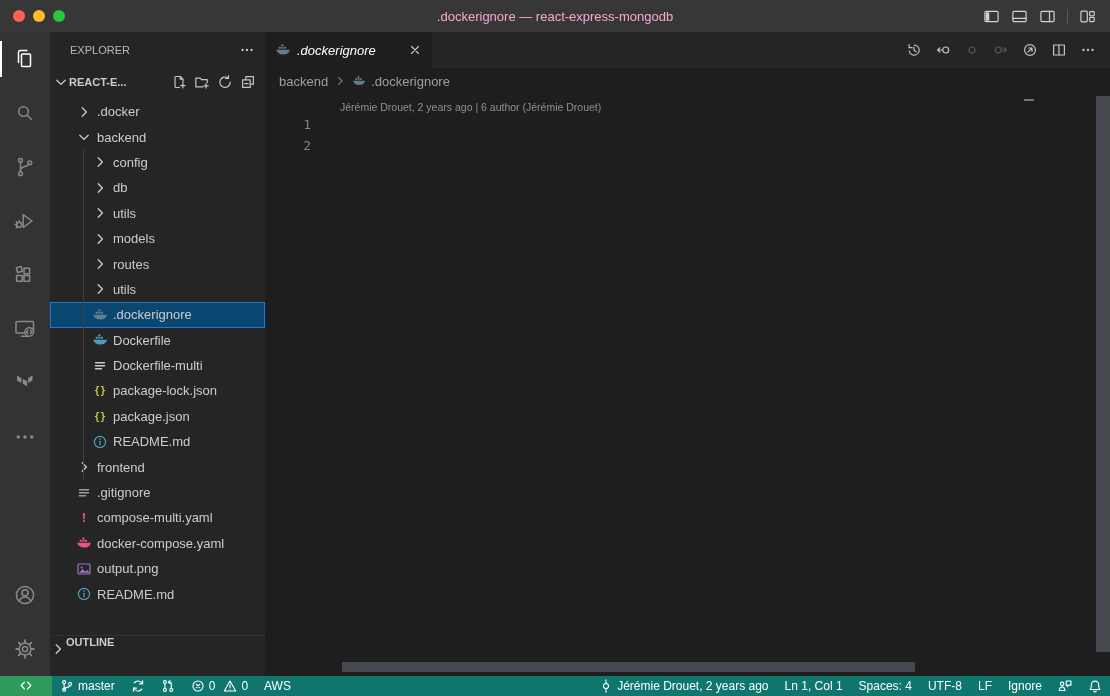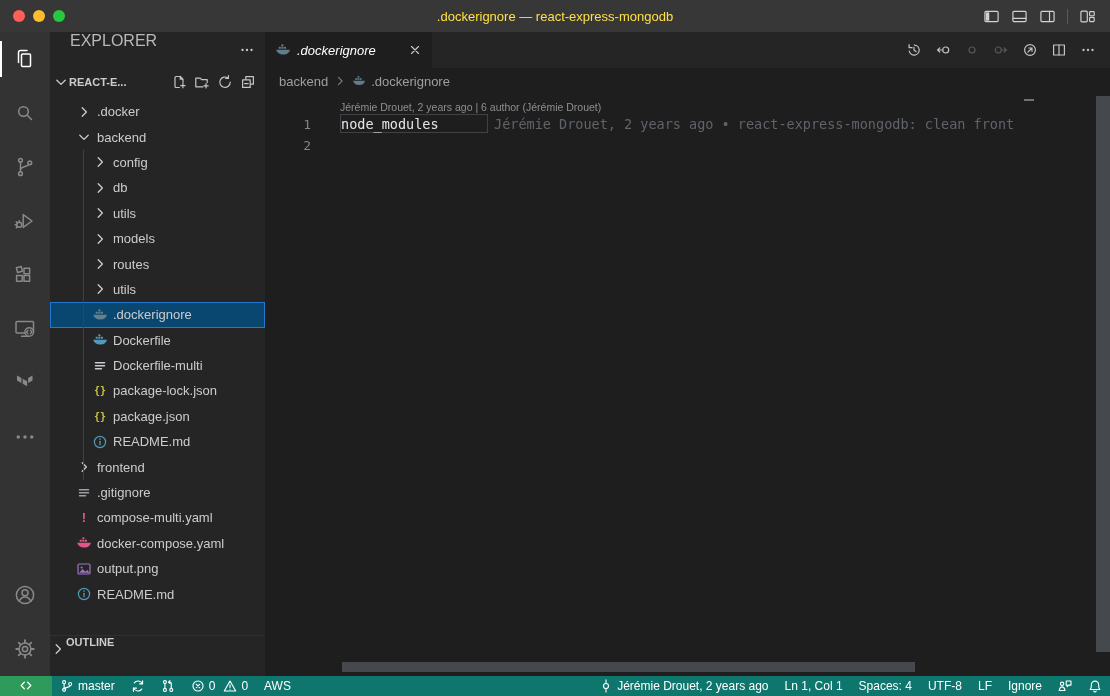--- a/index.html
+++ b/index.html
@@ -7,39 +7,39 @@
        font-family:"Liberation Sans",sans-serif;background:#1e1e1e;
        -webkit-font-smoothing:antialiased;}
   .ico{display:inline-flex;align-items:center;justify-content:center;}
   .ico svg{display:block;width:16px;height:16px;}
 
   
   .titlebar{height:32px;background:#373737;display:flex;align-items:center;position:relative;}
   .traffic{display:flex;gap:8px;padding-left:13px;}
   .dot{width:12px;height:12px;border-radius:50%;}
   .dot.r{background:#ff5f57}.dot.y{background:#febc2e}.dot.g{background:#28c840}
-  .title-text{position:absolute;left:50%;transform:translateX(-50%);color:#fde047;font-size:13px;white-space:nowrap;}
+  .title-text{position:absolute;left:50%;transform:translateX(-50%);color:#f9a8d4;font-size:13px;white-space:nowrap;}
   .tl-icons{margin-left:auto;display:flex;align-items:center;gap:11px;padding-right:14px;color:#d2d2d2;}
   .tl-icons .ico svg{width:17px;height:17px;}
   .tl-div{width:1px;height:15px;background:#5a5a5a;}
 
   
   .main{display:flex;height:644px;}
 
   
   .activitybar{width:50px;background:#333333;display:flex;flex-direction:column;align-items:center;flex:none;}
   .acell{width:50px;height:54px;display:flex;align-items:center;justify-content:center;color:#898989;position:relative;cursor:pointer;}
   .acell svg{width:24px;height:24px;}
   .acell.active{color:#ffffff;}
   .acell.active::before{content:'';position:absolute;left:0;top:9px;bottom:9px;width:2px;background:#ffffff;}
   .abottom{margin-top:auto;}
 
   
   .sidebar{width:215px;background:#252526;display:flex;flex-direction:column;flex:none;color:#cccccc;overflow:hidden;}
-  .sb-title{height:36px;flex:none;display:flex;padding:0 10px 0 20px;font-size:16px;color:#b8b8b8;}
+  .sb-title{height:36px;flex:none;display:flex;align-items:center;padding:0 10px 0 20px;font-size:11px;color:#b8b8b8;}
   .sb-title .ico{margin-left:auto;color:#cccccc;cursor:pointer;}
   .section-head{height:28px;flex:none;display:flex;align-items:center;font-weight:bold;font-size:11px;padding-left:3px;color:#cccccc;}
   .section-head .ico svg{width:16px;height:16px;}
   .section-head .tools{margin-left:auto;display:flex;gap:7px;padding-right:9px;color:#c5c5c5;}
   .tools .ico{cursor:pointer;}
   .tree{flex:none;height:536.4px;position:relative;padding-top:3px;overflow:hidden;}
   .guide{position:absolute;left:33px;width:1px;background:#414141;}
   .trow{height:25.4px;display:flex;align-items:center;font-size:13px;cursor:pointer;white-space:nowrap;}
   .trow .ico{flex:none;width:16px;color:#cccccc;}
   .trow .lbl{margin-left:5px;}
@@ -578,21 +578,20 @@
               </svg>
             </span>
             <span>.dockerignore</span>
           </span>
         </div>
       <div class="ebody">
         <div class="codearea">
           <div class="codelens">Jérémie Drouet, 2 years ago | 6 author (Jérémie Drouet)</div>
           <div id="code-lines" style="display:contents"><div class="cline">
                 <span class="lnum">1</span>
-                <span class="lcontent"><span class="codebox">node_modules</span><span class="blame">Jérémie Drouet, 2 years ago • react-express-mongodb: clean front</span></span>
               </div><div class="cline">
                 <span class="lnum">2</span>
                 <span class="lcontent"></span>
               </div></div>
         </div>
         <div class="minimap">
             <div class="mm-dash"></div>
           </div>
         <div class="vscroll"></div>
         <div class="hscroll"></div>

